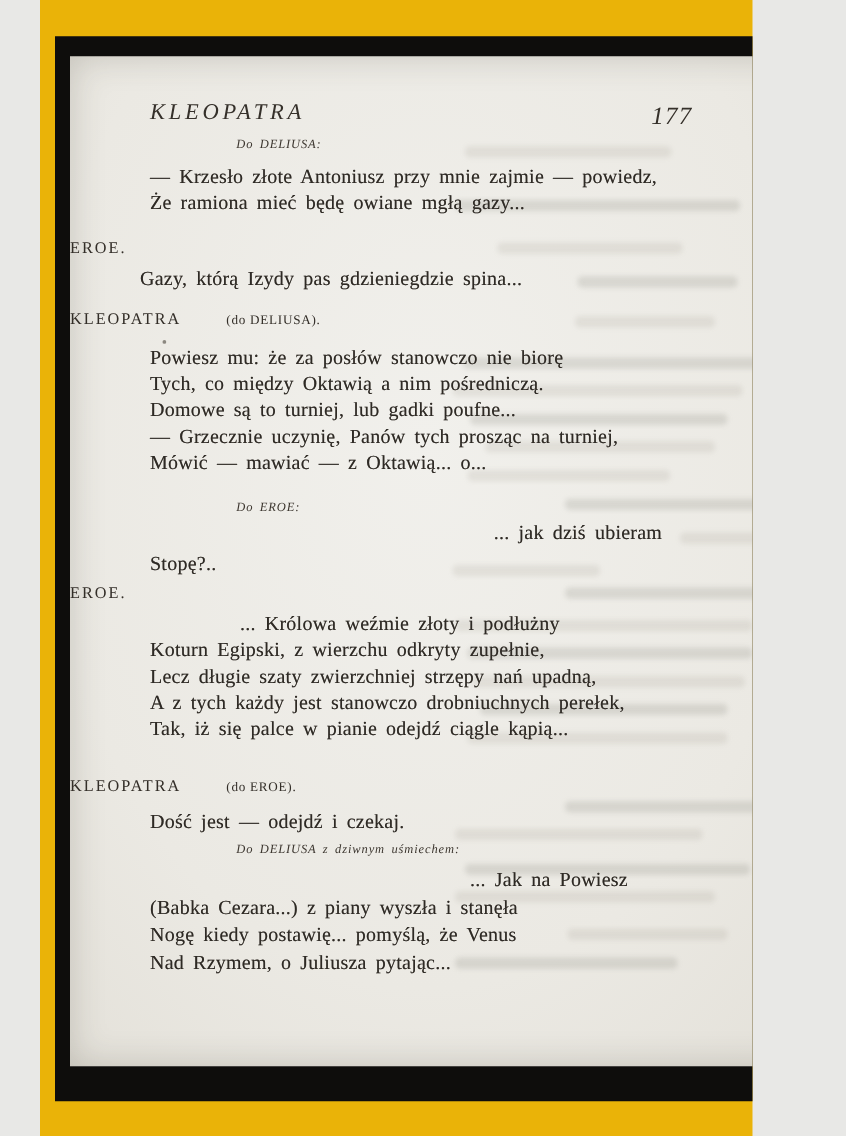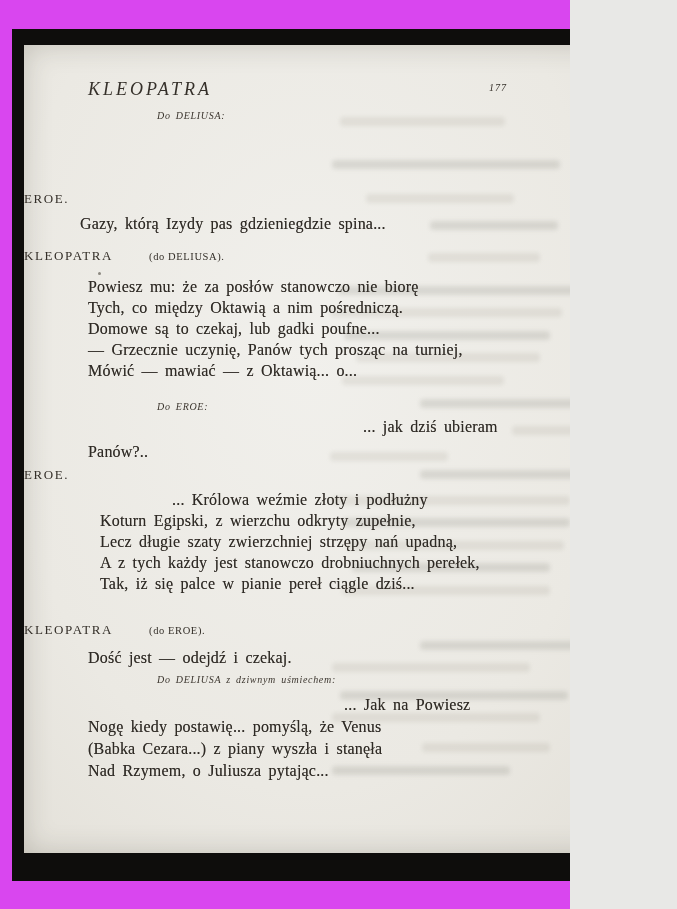--- a/index.html
+++ b/index.html
@@ -1,22 +1,23 @@
 <!DOCTYPE html>
 <html><head>
 <meta charset="utf-8">
 <style>
   html,body{margin:0;padding:0;background:#e8e8e6;}
   .scan{
     position:relative;
     width:570px;height:909px;
-    background:#d946ef;
+    background:#eab308;
     overflow:hidden;
     font-family:"Liberation Serif","DejaVu Serif",serif;
     color:#2e2a25;
+    margin-left:32px;
   }
   .frame{
     position:absolute;left:12px;top:29px;width:655px;height:852px;
     background:#0e0d0c;
   }
   .sheet{
     position:absolute;left:24px;top:45px;width:632px;height:808px;
     background:radial-gradient(ellipse at 45% 38%, #f1f0ec 0%, #ebe9e3 62%, #e2dfd7 100%);
     box-shadow:inset 0 0 28px rgba(70,62,48,.22);
   }
@@ -27,21 +28,21 @@
   }
   .bleed-mark.dk{background:rgba(118,114,104,.18);}
   .txt{position:absolute;white-space:nowrap;font-style:italic;}
   .title{
     left:88px;top:79px;
     font-style:italic;font-size:18px;letter-spacing:3px;
     color:#35302a;
   }
   .pagenum{
     left:489px;top:82px;
-    font-size:10px;letter-spacing:1px;
+    font-size:20px;letter-spacing:1px;
     color:#35302a;
   }
   .sd{
     font-size:10px;letter-spacing:.7px;word-spacing:2px;color:#3c362f;
   }
   .verse{position:absolute;}
   .vline{
     font-size:16px;line-height:21px;
     letter-spacing:.2px;word-spacing:3px;
     white-space:nowrap;
@@ -94,72 +95,76 @@
   <div class="bleed-mark" style="left:422px;top:743px;width:128px"></div>
   <div class="bleed-mark dk" style="left:332px;top:766px;width:178px"></div>
 
   <div class="speck" style="left:98px;top:272px"></div>
 
   <div class="txt title">KLEOPATRA</div>
   <div class="txt pagenum">177</div>
 
   <div class="txt sd" style="left:157px;top:110px">Do DELIUSA:</div>
 
+  <div class="verse" style="left:88px;top:131px">
+    <div class="vline">— Krzesło złote Antoniusz przy mnie zajmie — powiedz,</div>
+    <div class="vline">Że ramiona mieć będę owiane mgłą gazy...</div>
+  </div>
 
   <div class="speaker" style="top:189px">
     <span class="spk-name">EROE.</span>
   </div>
 
   <div class="verse" style="left:80px;top:213px">
     <div class="vline">Gazy, którą Izydy pas gdzieniegdzie spina...</div>
   </div>
 
   <div class="speaker" style="top:246px">
     <span class="spk-name">KLEOPATRA</span>
     <span class="spk-note">(do DELIUSA).</span>
   </div>
 
   <div class="verse" style="left:88px;top:276px">
     <div class="vline">Powiesz mu: że za posłów stanowczo nie biorę</div>
     <div class="vline">Tych, co między Oktawią a nim pośredniczą.</div>
-    <div class="vline">Domowe są to czekaj, lub gadki poufne...</div>
+    <div class="vline">Domowe są to turniej, lub gadki poufne...</div>
     <div class="vline">— Grzecznie uczynię, Panów tych prosząc na turniej,</div>
     <div class="vline">Mówić — mawiać — z Oktawią... o...</div>
   </div>
 
   <div class="txt sd" style="left:157px;top:401px">Do EROE:</div>
 
   <div class="inset vline" style="left:363px;top:416px">... jak dziś ubieram</div>
   <div class="verse" style="left:88px;top:441px">
-    <div class="vline">Panów?..</div>
+    <div class="vline">Stopę?..</div>
   </div>
 
   <div class="speaker" style="top:465px">
     <span class="spk-name">EROE.</span>
   </div>
 
-  <div class="verse" style="left:100px;top:489px">
+  <div class="verse" style="left:88px;top:489px">
     <div class="vline ind">... Królowa weźmie złoty i podłużny</div>
     <div class="vline">Koturn Egipski, z wierzchu odkryty zupełnie,</div>
     <div class="vline">Lecz długie szaty zwierzchniej strzępy nań upadną,</div>
     <div class="vline">A z tych każdy jest stanowczo drobniuchnych perełek,</div>
-    <div class="vline">Tak, iż się palce w pianie pereł ciągle dziś...</div>
+    <div class="vline">Tak, iż się palce w pianie odejdź ciągle kąpią...</div>
   </div>
 
   <div class="speaker" style="top:620px">
     <span class="spk-name">KLEOPATRA</span>
     <span class="spk-note">(do EROE).</span>
   </div>
 
   <div class="verse" style="left:88px;top:647px">
     <div class="vline">Dość jest — odejdź i czekaj.</div>
   </div>
 
   <div class="txt sd" style="left:157px;top:674px">Do DELIUSA z dziwnym uśmiechem:</div>
 
   <div class="inset vline" style="left:344px;top:694px">... Jak na Powiesz</div>
   <div class="verse" style="left:88px;top:716px">
+    <div class="vline" style="line-height:22px">(Babka Cezara...) z piany wyszła i stanęła</div>
     <div class="vline" style="line-height:22px">Nogę kiedy postawię... pomyślą, że Venus</div>
-    <div class="vline" style="line-height:22px">(Babka Cezara...) z piany wyszła i stanęła</div>
     <div class="vline" style="line-height:22px">Nad Rzymem, o Juliusza pytając...</div>
   </div>
 
 </div>
 
 </body></html>

